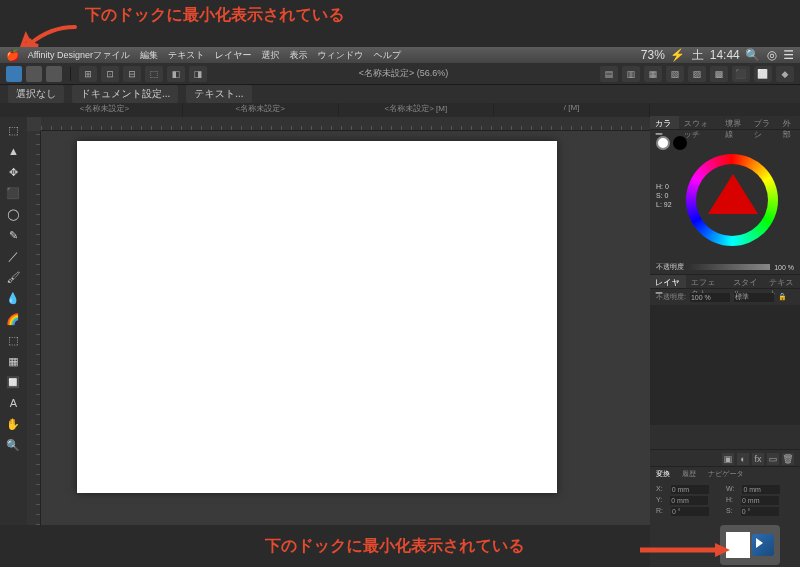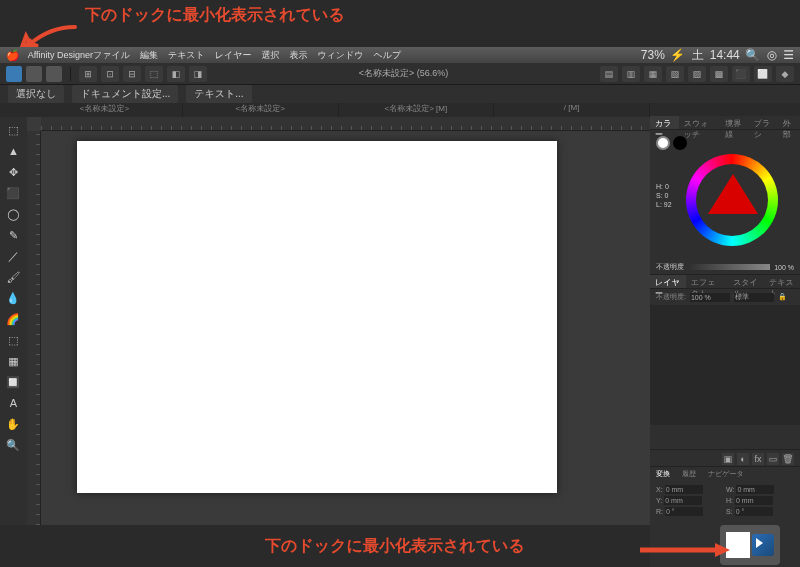--- a/index.html
+++ b/index.html
@@ -50,21 +50,21 @@
 .layer-opacity{display:flex;align-items:center;gap:4px;padding:3px 6px;font-size:7px;color:#888}
 .layer-opacity input{width:40px;background:#222;border:none;color:#aaa;font-size:7px;padding:1px}
 .layer-body{height:120px;background:#282828}
 .layer-buttons{position:absolute;bottom:100px;right:0;width:150px;height:18px;background:#2f2f2f;display:flex;justify-content:flex-end;gap:3px;padding:3px 6px;border-top:1px solid #222;border-bottom:1px solid #222}
 .layer-buttons span{width:12px;height:12px;background:#3a3a3a;display:flex;align-items:center;justify-content:center;font-size:9px;color:#aaa}
 .transform-panel{position:absolute;bottom:0;right:0;width:150px;height:100px;background:#2f2f2f}
 .tp-tabs{display:flex;height:14px;font-size:7px}
 .tp-tabs span{padding:2px 6px;color:#888}
 .tp-tabs span.active{color:#fff}
 .tp-grid{display:grid;grid-template-columns:1fr 1fr;gap:2px;padding:4px 6px;font-size:7px;color:#999}
-.tp-grid div{display:flex;align-items:center;gap:2px}
+.tp-grid div{display:flex;gap:8px}
 .tp-grid input{width:38px;background:#222;border:none;color:#999;font-size:7px;padding:1px}
 .dock{position:absolute;bottom:2px;right:20px;width:60px;height:40px;background:#555;border-radius:4px;display:flex;align-items:center;justify-content:center;gap:2px}
 .dock .mini{width:24px;height:26px;background:#fff}
 .dock .appicon{width:22px;height:22px;background:linear-gradient(135deg,#2a6db5,#1a4a7a);border-radius:3px;position:relative}
 .dock .appicon::before{content:"";position:absolute;top:4px;left:4px;width:0;height:0;border-left:7px solid #fff;border-top:5px solid transparent;border-bottom:5px solid transparent}
 </style>
 </head>
 <body>
 
 <div class="annotation" id="ann1">下のドックに最小化表示されている</div>

